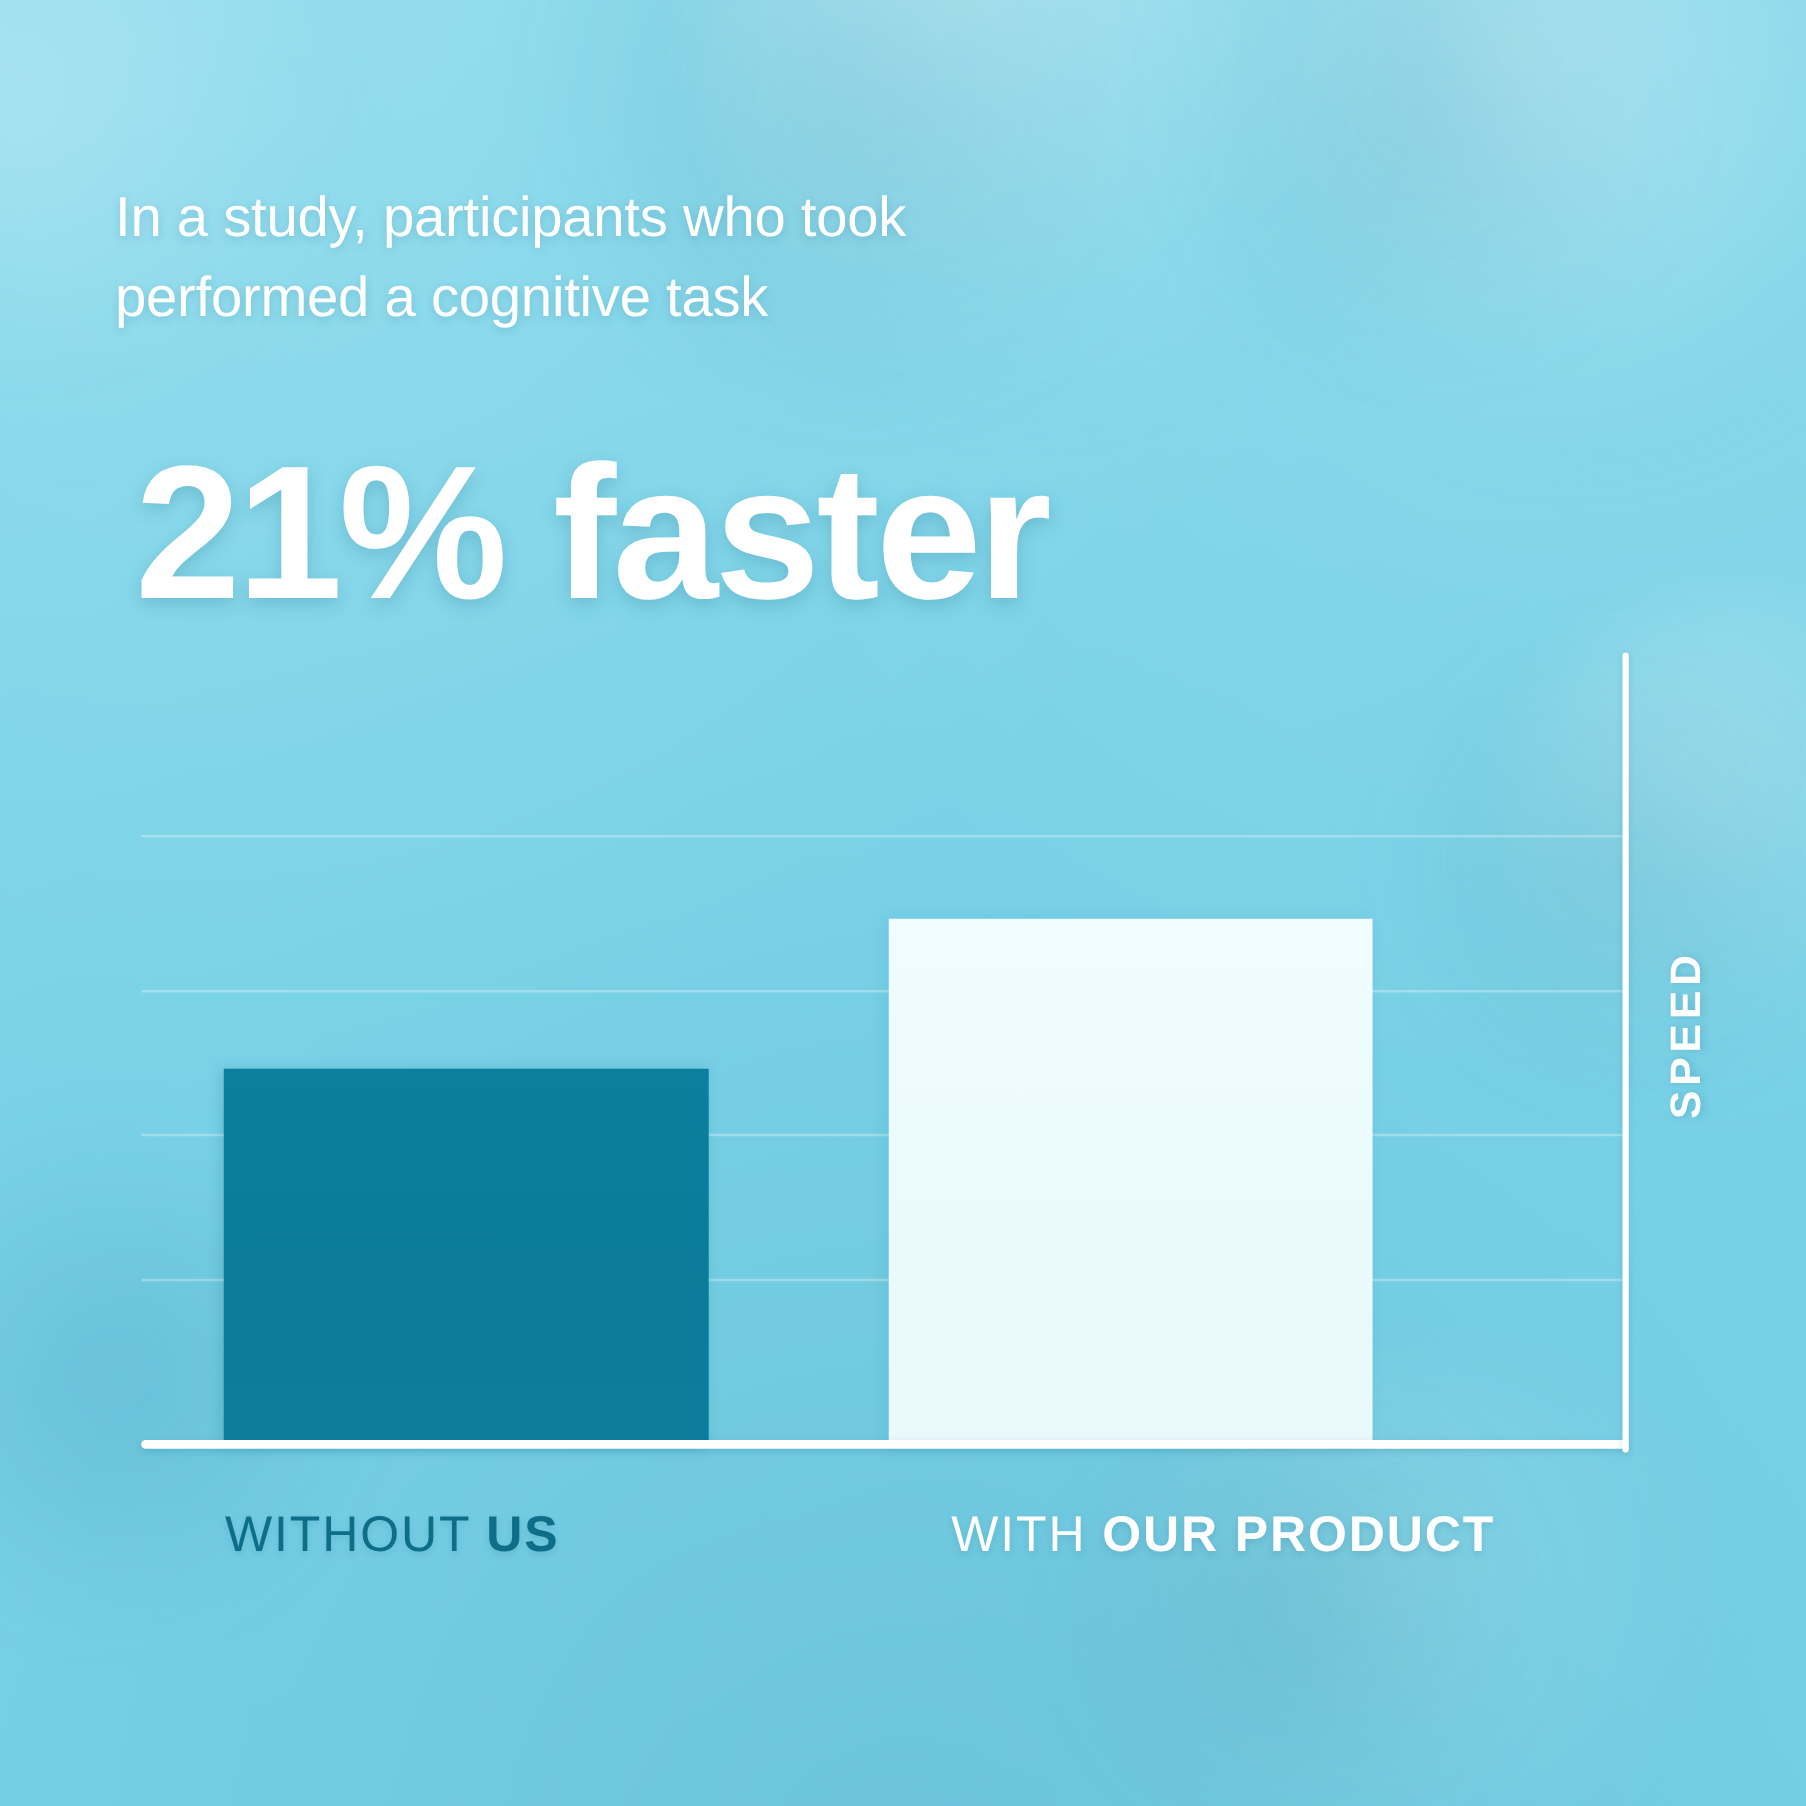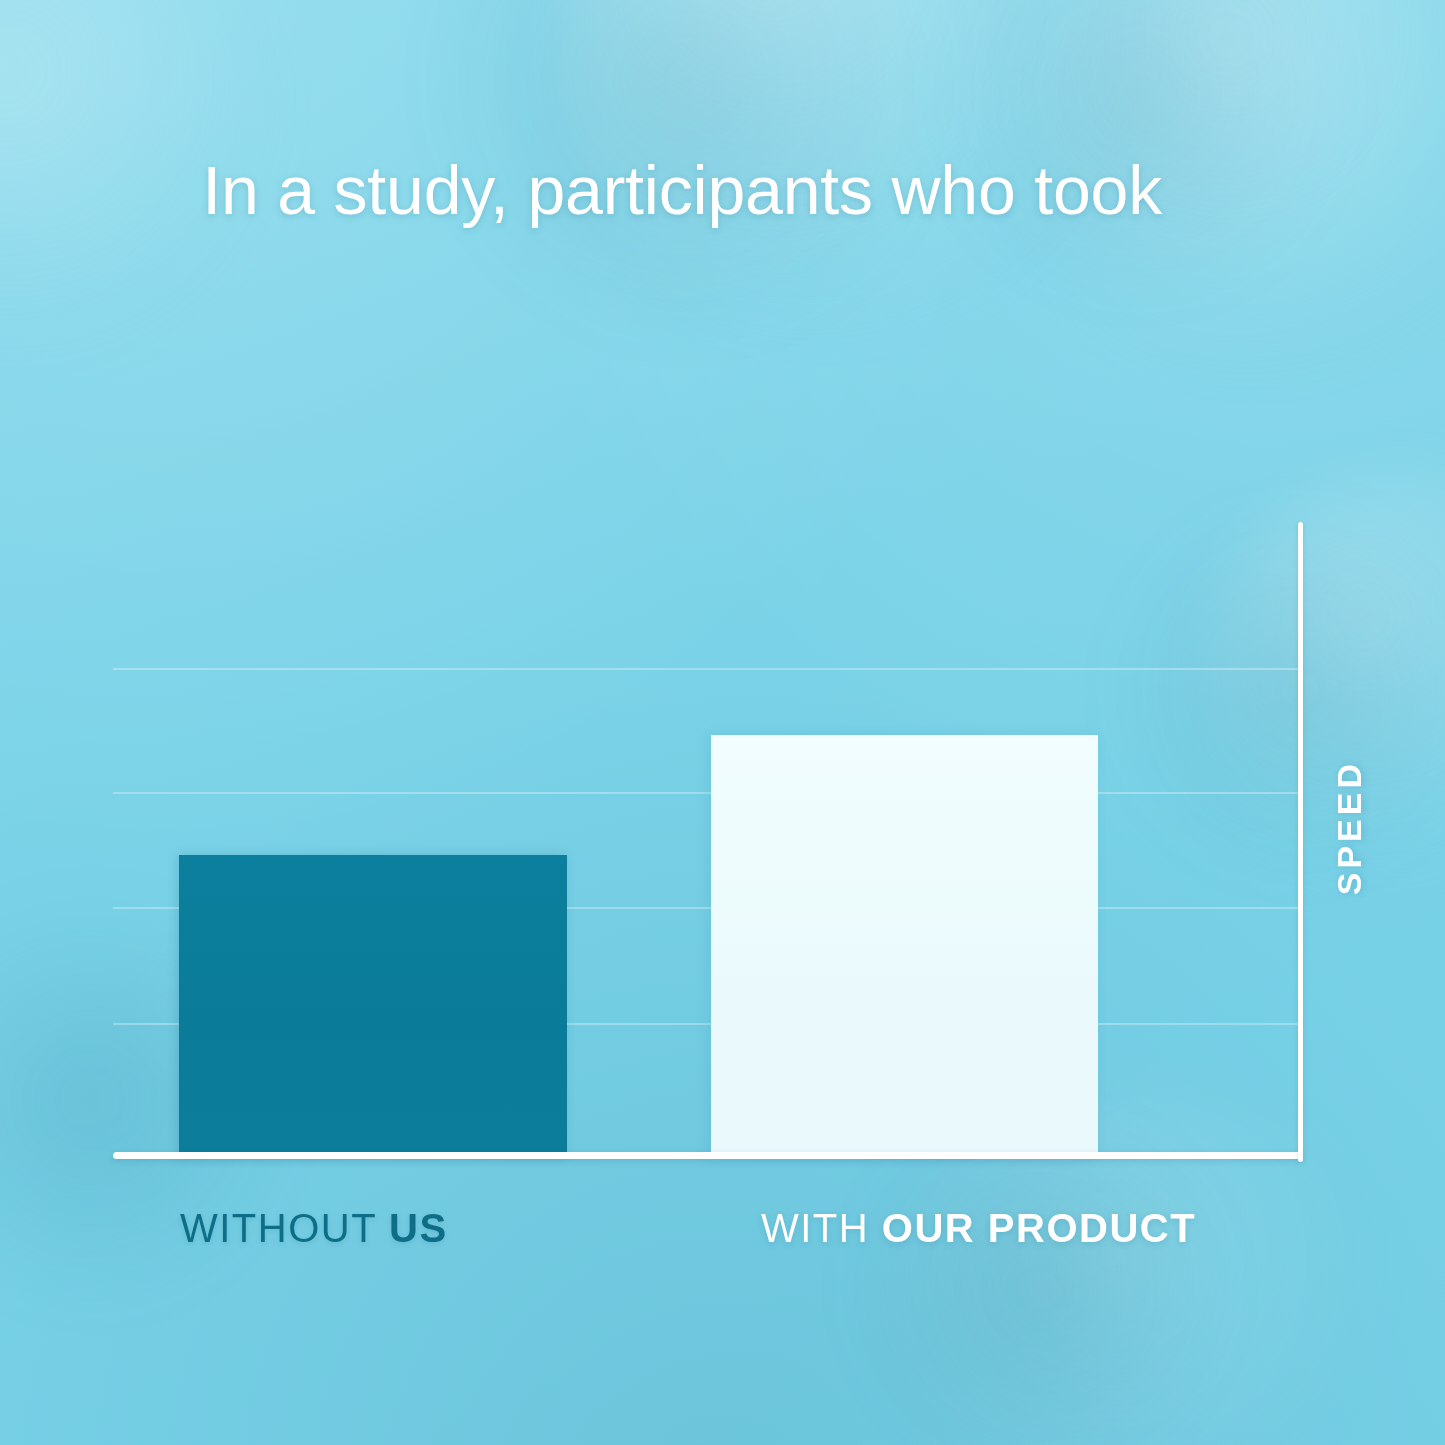--- a/index.html
+++ b/index.html
@@ -61,25 +61,25 @@
 
   
   .content { position: absolute; inset: 0; z-index: 3; }
 
   .headline {
     position: absolute;
     left: 92px;
     top: 142px;
     width: 1070px;
     color: #FFFFFF;
-    font-size: 68px;
+    font-size: 45px;
     line-height: 1.42;
     font-weight: 400;
     letter-spacing: -0.2px;
-    text-align: right;
+    text-align: left;
     text-shadow: 0 2px 7px rgba(30,110,140,0.22);
   }
   .headline .ln2 { display: block; }
 
   .hero {
     position: absolute;
     left: 108px;
     top: 350px;
     color: #FFFFFF;
     font-size: 152px;
@@ -235,18 +235,20 @@
 
     <div class="cat-label cat-right">
       <span class="light">WITH</span>
       <span class="bold">OUR PRODUCT</span>
     </div>
   </div>
 
   <div class="content">
     <div class="headline">
       <span class="ln1">In a study, participants who took</span>
+      <span class="ln2">performed a cognitive task</span>
     </div>
 
+    <div class="hero">21% faster</div>
 
   </div>
 
 </div>
 
 </body></html>

